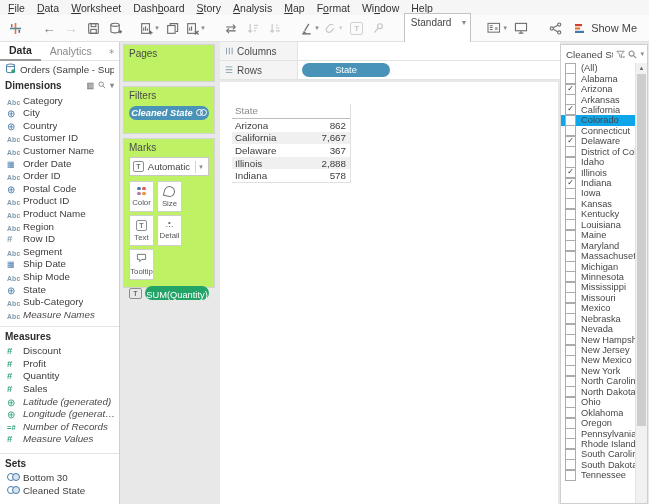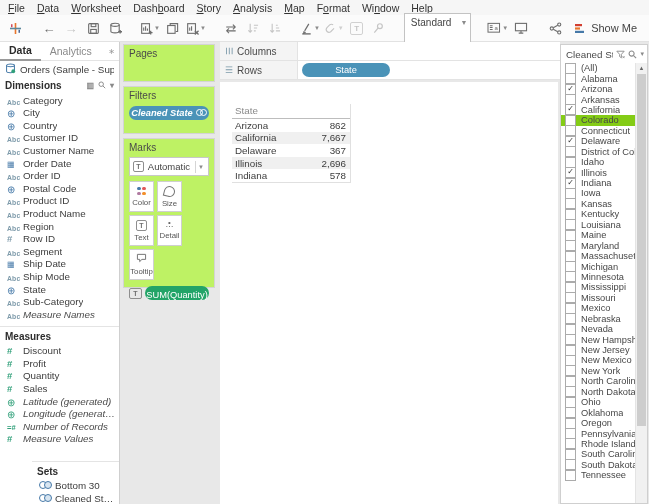--- a/index.html
+++ b/index.html
@@ -101,21 +101,21 @@
   .right{width:88px;flex:0 0 88px;background:#e8e8e8;padding:2px 1px 0 0;min-height:0;}
   .filter-card{background:#fff;border:1px solid #cfcfcf;height:100%;display:flex;flex-direction:column;box-sizing:border-box;}
   .fp-hdr{height:18px;display:flex;align-items:center;padding:0 3px 0 5px;gap:3px;flex:0 0 18px;}
   .fp-title{font-size:9.8px;color:#4a4a4a;flex:1;white-space:nowrap;overflow:hidden;}
   .fp-ic{color:#8a8a8a;display:flex;align-items:center;}
   .fp-list{flex:1;position:relative;overflow:hidden;padding-right:11px;}
   .fp-scroll{position:absolute;top:0;right:0;bottom:0;width:11px;background:#f1f1f1;border-left:1px solid #e4e4e4;}
   .fp-scroll .up{display:block;text-align:center;font-size:6px;color:#666;height:10px;line-height:10px;}
   .fp-thumb{position:absolute;top:11px;left:1px;right:1px;height:80%;background:#cdcdcd;}
   .fitem{display:flex;align-items:center;height:10.45px;padding-left:4px;white-space:nowrap;}
-  .fitem.hl{background:#84cc16;}
+  .fitem.hl{background:#0ea5e9;}
   .cb{flex:0 0 9px;width:9px;height:9px;border:1px solid #ababab;background:#fff;margin-right:5px;font-size:8px;line-height:8px;text-align:center;color:#333;}
   .fitem .flbl{font-size:9.3px;color:#474747;overflow:hidden;}
 </style>
 </head>
 <body>
 
 <div class="app">
 
   <div class="menubar" id="menubar">
       <span class="menu-item"><u>F</u>ile</span>
@@ -393,21 +393,21 @@
               <span class="fi eqhash">=#</span>
               <span class="flabel it">Number of Records</span>
             </div>
             <div class="field-row">
               <span class="fi hash">#</span>
               <span class="flabel it">Measure Values</span>
             </div>
           </div>
       </div>
       <div class="spacer"></div>
-      <div class="sec-div" style="padding-bottom:0;margin-left:32px;">
+      <div class="sec-div" style="padding-bottom:8px;">
         <div class="sec-hdr">
           <span>Sets</span>
         </div>
         <div id="sets">
             <div class="field-row">
               <span class="fi"><i class="vc"></i><i class="vc b"></i></span>
               <span class="flabel">Bottom 30</span>
             </div>
             <div class="field-row">
               <span class="fi"><i class="vc"></i><i class="vc b"></i></span>
@@ -505,21 +505,21 @@
               <div class="xrow band">
                 <span class="xname">California</span>
                 <span class="xval">7,667</span>
               </div>
               <div class="xrow">
                 <span class="xname">Delaware</span>
                 <span class="xval">367</span>
               </div>
               <div class="xrow band">
                 <span class="xname">Illinois</span>
-                <span class="xval">2,696</span>
+                <span class="xval">2,888</span>
               </div>
               <div class="xrow">
                 <span class="xname">Indiana</span>
                 <span class="xval">578</span>
               </div>
             </div>
         </div>
       </div>
     </div>
 

